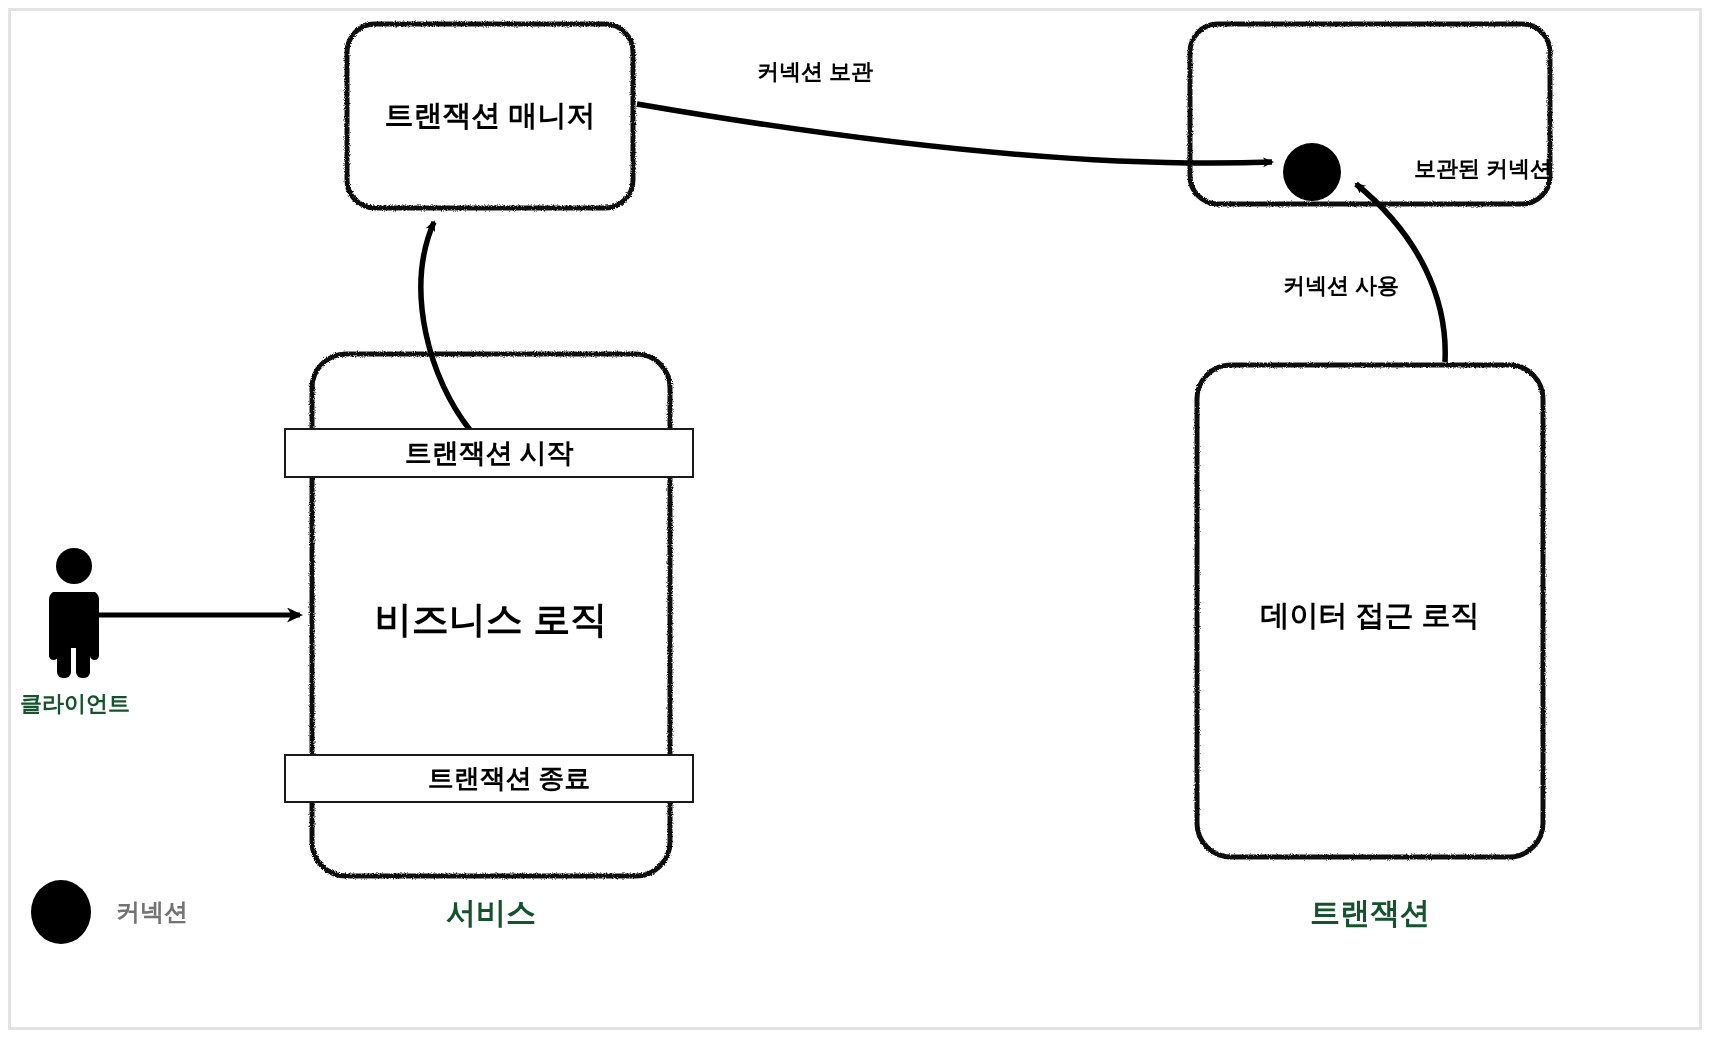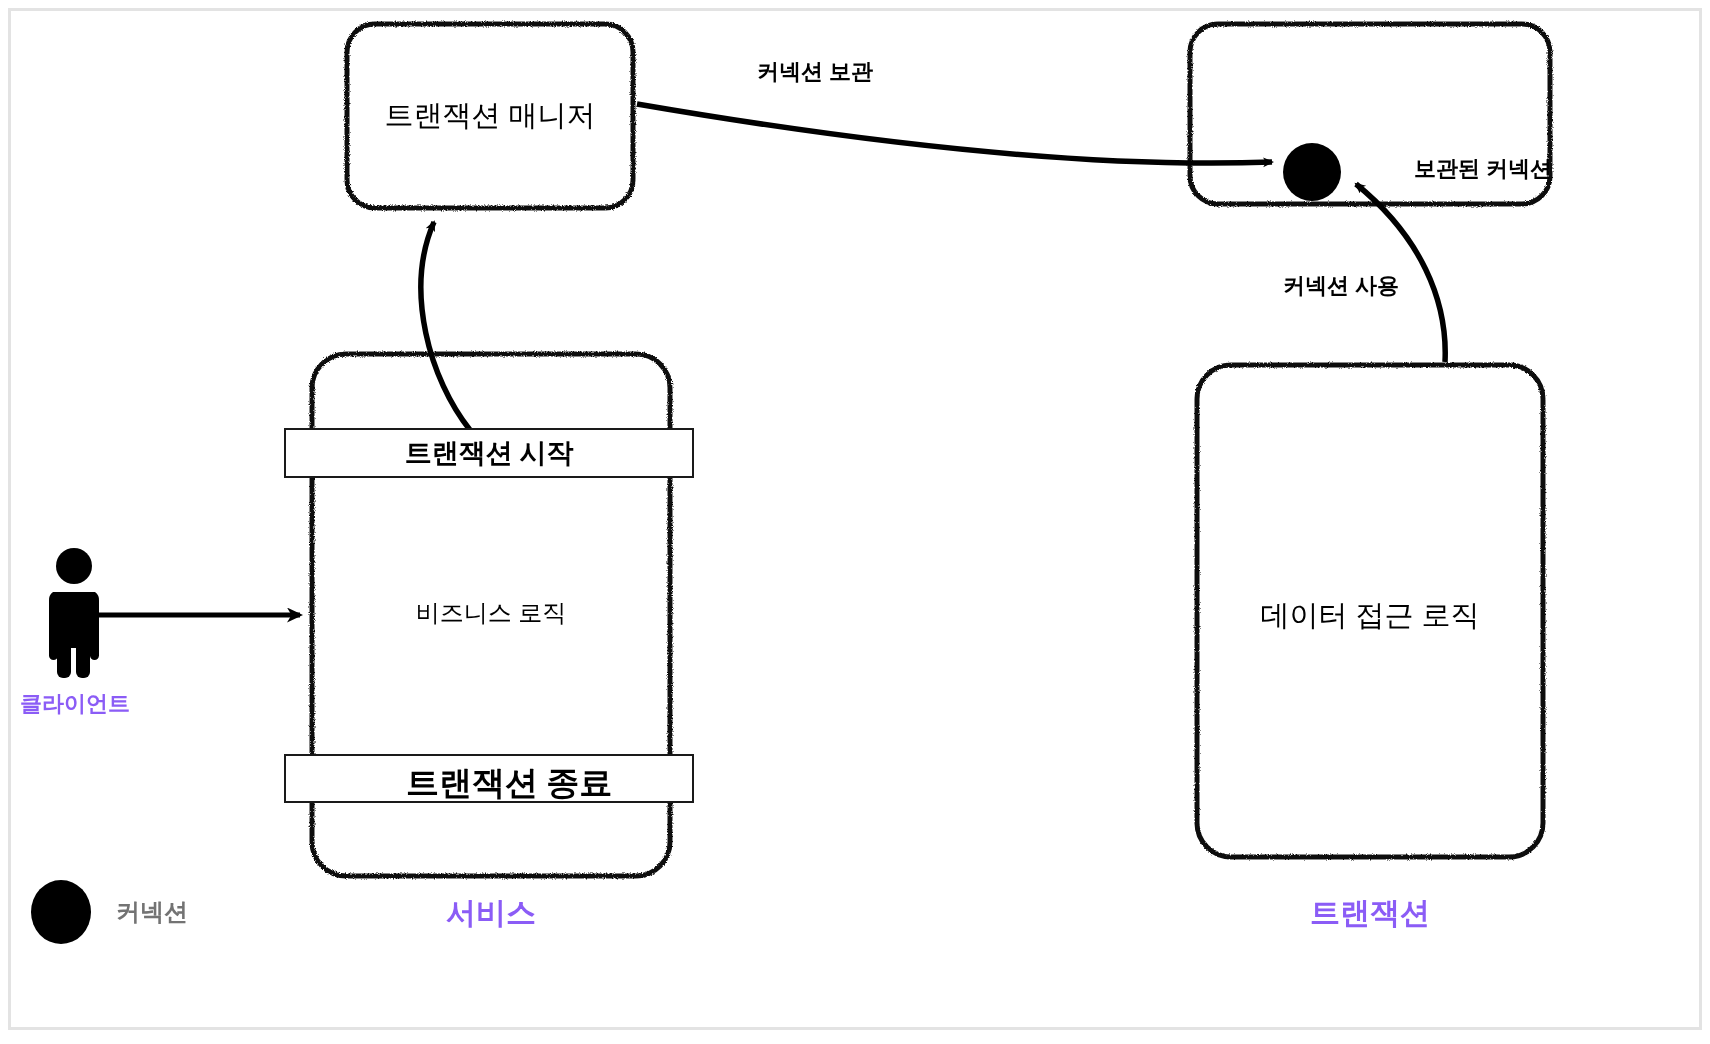--- a/index.html
+++ b/index.html
@@ -32,34 +32,34 @@
     left: 0;
     top: 0;
     width: 1710px;
     height: 1044px;
     pointer-events: none;
   }
   .node-label {
     position: absolute;
     text-align: center;
     color: #000000;
-    font-weight: 400;
+    font-weight: 700;
     white-space: nowrap;
     line-height: 1.1;
   }
   .edge-label {
     position: absolute;
     color: #000000;
     font-weight: 700;
     white-space: nowrap;
     line-height: 1.1;
   }
   .caption-label {
     position: absolute;
-    color: #8b5cf6;
+    color: #14532d;
     font-weight: 700;
     white-space: nowrap;
     text-align: center;
     line-height: 1.1;
   }
   .bar-label {
     position: absolute;
     color: #000000;
     font-weight: 700;
     white-space: nowrap;
@@ -150,26 +150,26 @@
 
       <rect x="57" y="640" width="14" height="38" rx="6"></rect>
       <rect x="76" y="640" width="14" height="38" rx="6"></rect>
     </g>
   </svg>
 
   <div class="white-bar" style="left:284px; top:428px; width:410px; height:50px;"></div>
   <div class="bar-label" style="left:284px; top:439px; width:410px; font-size:27px;">트랜잭션 시작</div>
 
   <div class="white-bar" style="left:284px; top:754px; width:410px; height:49px;"></div>
-  <div class="bar-label" style="left:284px; top:765px; width:450px; font-size:33px;">트랜잭션 종료</div>
+  <div class="bar-label" style="left:284px; top:765px; width:450px; font-size:26px;">트랜잭션 종료</div>
 
   <div class="node-label" style="left:347px; top:100px; width:286px; font-size:29px;">트랜잭션 매니저</div>
 
 
-  <div class="node-label" style="left:312px; top:600px; width:358px; font-size:24px;">비즈니스 로직</div>
+  <div class="node-label" style="left:312px; top:600px; width:358px; font-size:37px;">비즈니스 로직</div>
 
   <div class="node-label" style="left:1197px; top:600px; width:346px; font-size:29px;">데이터 접근 로직</div>
 
   <div class="edge-label" style="left:757px; top:60px; font-size:22px;">커넥션 보관</div>
 
   <div class="edge-label" style="left:1366px; top:157px; font-size:22px;margin-left:48px;">보관된 커넥션</div>
 
   <div class="edge-label" style="left:1283px; top:274px; font-size:22px;">커넥션 사용</div>
 
   <div class="caption-label" style="left:312px; top:896px; width:358px; font-size:30px;">서비스</div>

